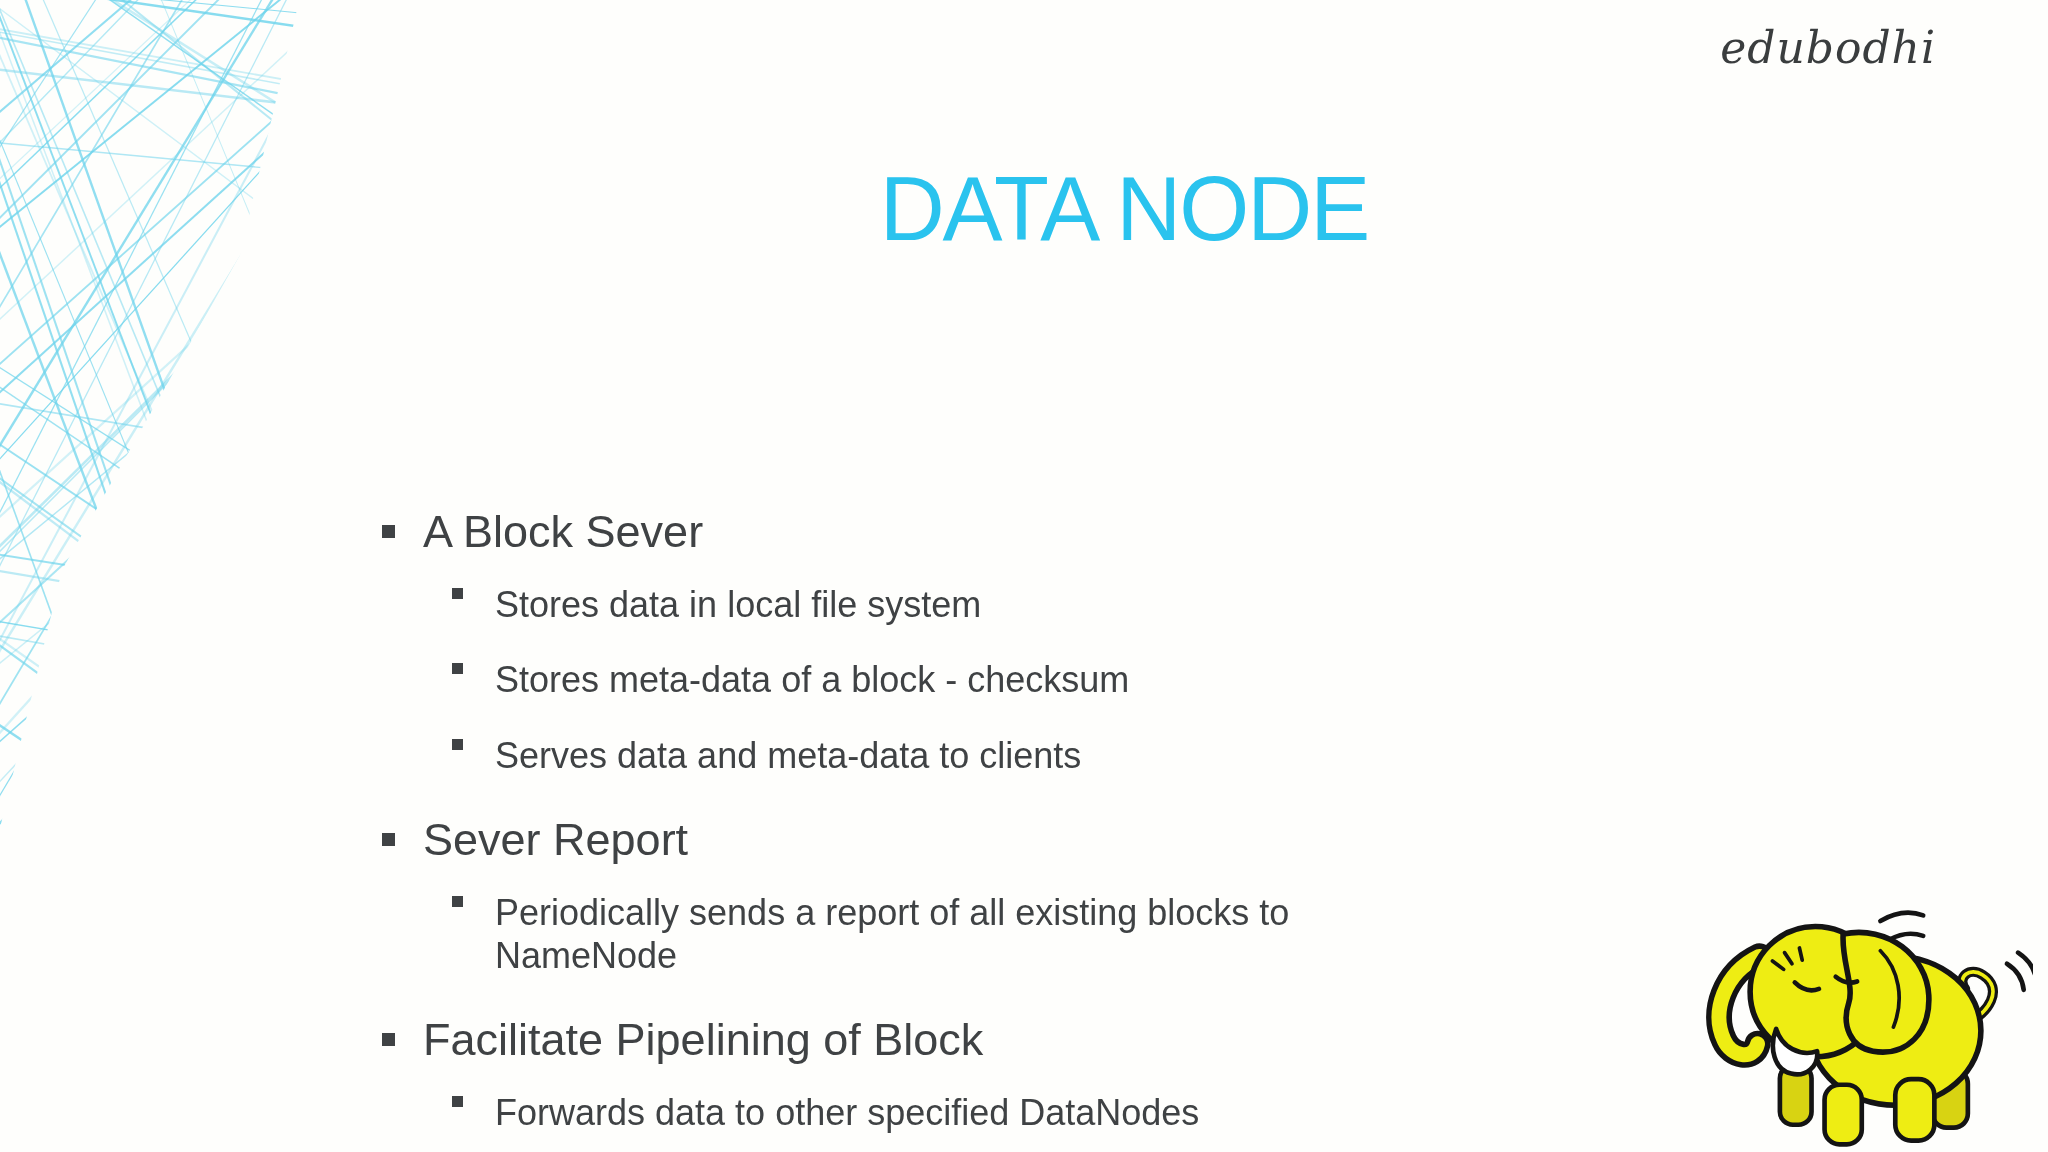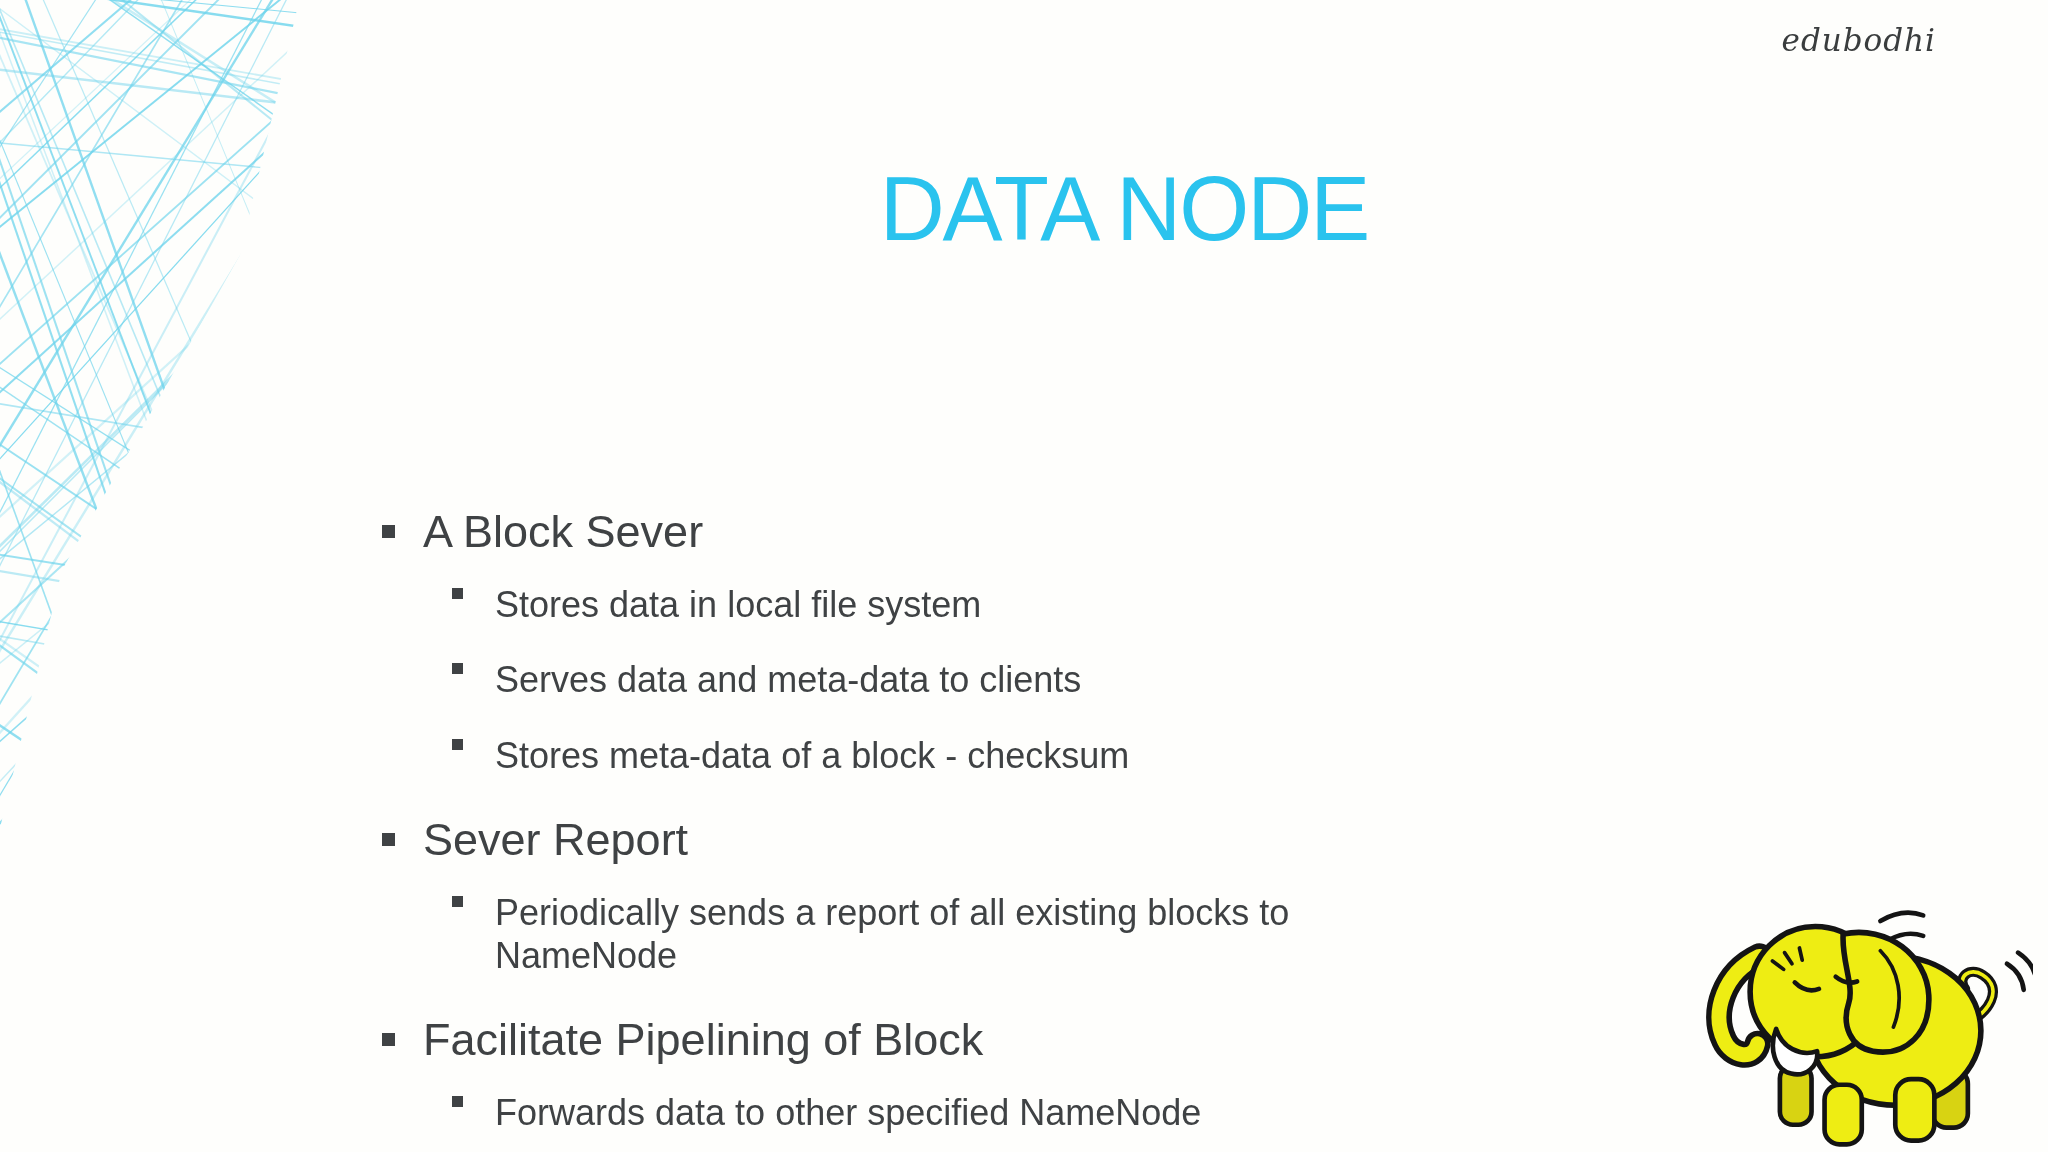--- a/index.html
+++ b/index.html
@@ -10,21 +10,21 @@
     font-family:"Liberation Sans",sans-serif;
     color:var(--body,#3f4244);
   }
   .slide{position:absolute;inset:0;}
   
   #mesh{position:absolute;left:0;top:0;pointer-events:none;}
   
   .brand{
     position:absolute;top:22px;right:112px;
     font-family:"DejaVu Serif","Liberation Serif",serif;
-    font-style:italic;font-size:31px;
+    font-style:italic;font-size:44px;
     color:var(--brand,#3a3d3e);
     letter-spacing:1px;
   }
   
   .title{
     position:absolute;top:158px;left:100px;width:2048px;
     margin:0;text-align:center;
     font-size:90px;font-weight:500;letter-spacing:-2px;
     color:var(--title,#2ac3ee);
   }
@@ -137,43 +137,43 @@
     <div class="main-item">
       <span class="sq sq-main"></span>
       <span class="main-text">A Block Sever</span>
     </div>
     <div class="sub-item">
       <span class="sq sq-sub"></span>
       <span class="sub-text">Stores data in local file system</span>
     </div>
     <div class="sub-item">
       <span class="sq sq-sub"></span>
+      <span class="sub-text">Stores meta-data of a block - checksum</span>
+    </div>
+    <div class="sub-item">
+      <span class="sq sq-sub"></span>
       <span class="sub-text">Serves data and meta-data to clients</span>
-    </div>
-    <div class="sub-item">
-      <span class="sq sq-sub"></span>
-      <span class="sub-text">Stores meta-data of a block - checksum</span>
     </div>
 
     <div class="main-item">
       <span class="sq sq-main"></span>
       <span class="main-text">Sever Report</span>
     </div>
     <div class="sub-item">
       <span class="sq sq-sub"></span>
       <span class="sub-text">Periodically sends a report of all existing blocks to NameNode</span>
     </div>
 
     <div class="main-item">
       <span class="sq sq-main"></span>
       <span class="main-text">Facilitate Pipelining of Block</span>
     </div>
     <div class="sub-item">
       <span class="sq sq-sub"></span>
-      <span class="sub-text">Forwards data to other specified NameNode</span>
+      <span class="sub-text">Forwards data to other specified DataNodes</span>
     </div>
 
   </div>
 
   <svg id="elephant" width="335" height="252" viewBox="0 0 360 270" aria-hidden="true">
     <g stroke="#141414" stroke-linecap="round" stroke-linejoin="round">
 
       <path d="M196,20 q24,-14 46,-6" fill="none" stroke-width="5"></path>
       <path d="M206,40 q18,-10 36,-4" fill="none" stroke-width="5"></path>
       <path d="M332,66 q16,10 18,28" fill="none" stroke-width="5"></path>

